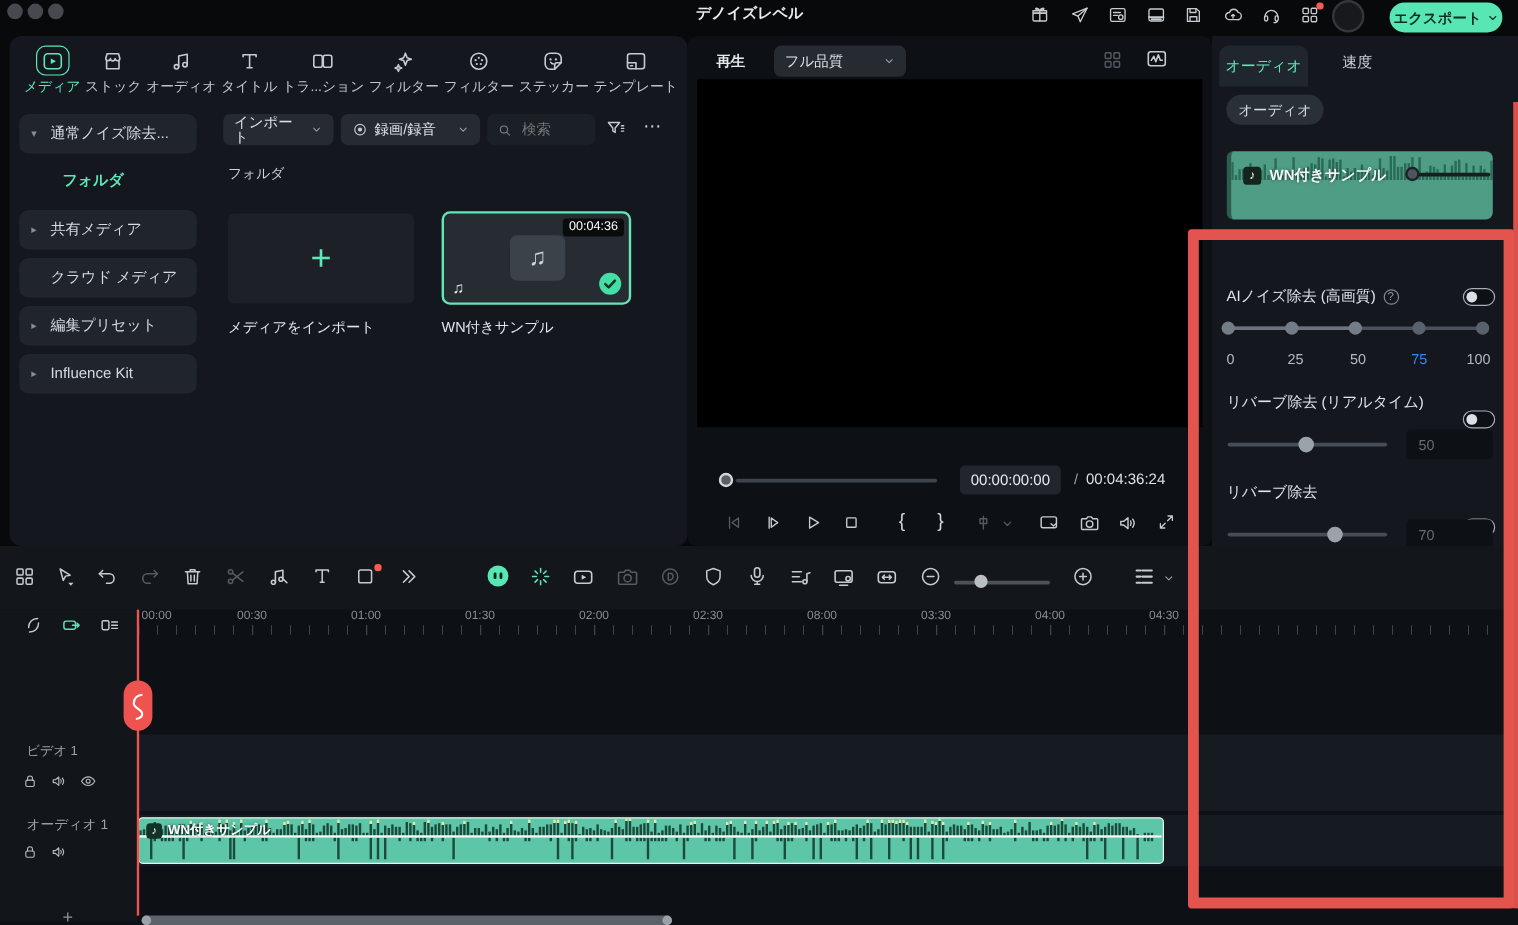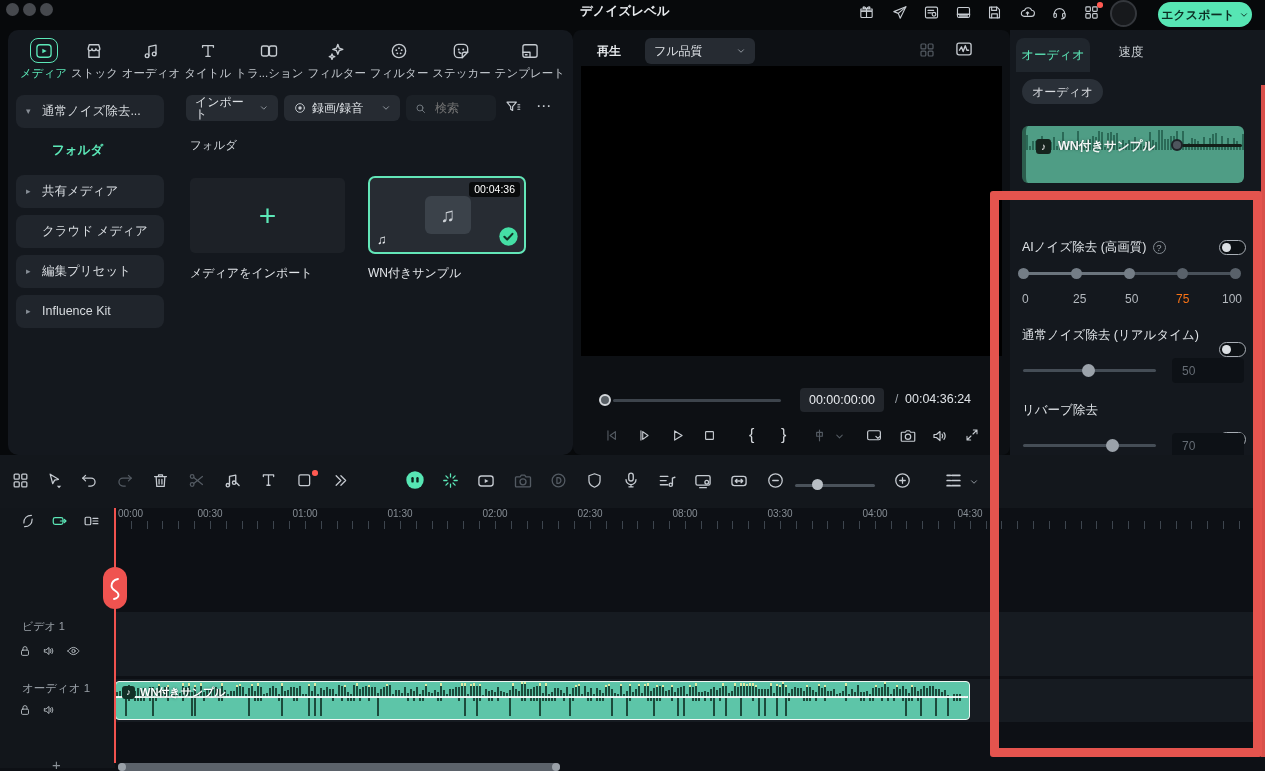--- a/index.html
+++ b/index.html
@@ -499,24 +499,24 @@
     <div class="abs" style="left:13px;top:242px;width:213px;height:2.5px;background:#49515a;border-radius:2px"></div>
     <div class="abs" style="left:13px;top:242px;width:107px;height:2.5px;background:#6b747d;border-radius:2px"></div>
     <span class="abs" style="left:8px;top:238px;width:11px;height:11px;border-radius:50%;background:#747d86"></span>
     <span class="abs" style="left:61px;top:238px;width:11px;height:11px;border-radius:50%;background:#747d86"></span>
     <span class="abs" style="left:114px;top:238px;width:11px;height:11px;border-radius:50%;background:#747d86"></span>
     <span class="abs" style="left:167px;top:238px;width:11px;height:11px;border-radius:50%;background:#59616a"></span>
     <span class="abs" style="left:220px;top:238px;width:11px;height:11px;border-radius:50%;background:#59616a"></span>
     <span class="abs" style="left:12px;top:263px;color:#b4b9bf">0</span>
     <span class="abs" style="left:63px;top:263px;color:#b4b9bf">25</span>
     <span class="abs" style="left:115px;top:263px;color:#b4b9bf">50</span>
-    <span class="abs" style="left:166px;top:263px;color:#f97316">75</span>
+    <span class="abs" style="left:166px;top:263px;color:#3b82f6">75</span>
     <span class="abs" style="left:212px;top:263px;color:#b4b9bf">100</span>
 
-    <div class="row-label" style="left:12px;top:299px">通常ノイズ除去 (リアルタイム)</div>
+    <div class="row-label" style="left:12px;top:299px">リバーブ除去 (リアルタイム)</div>
     <div class="toggle abs" style="left:209px;top:297px">
         <i></i>
       </div>
     <div class="sl" style="left:13px;top:339px;width:133px">
         <i style="left:59px"></i>
       </div>
     <div class="vbox" style="left:162px;top:328px">
         <span>50</span>
       </div>
 

